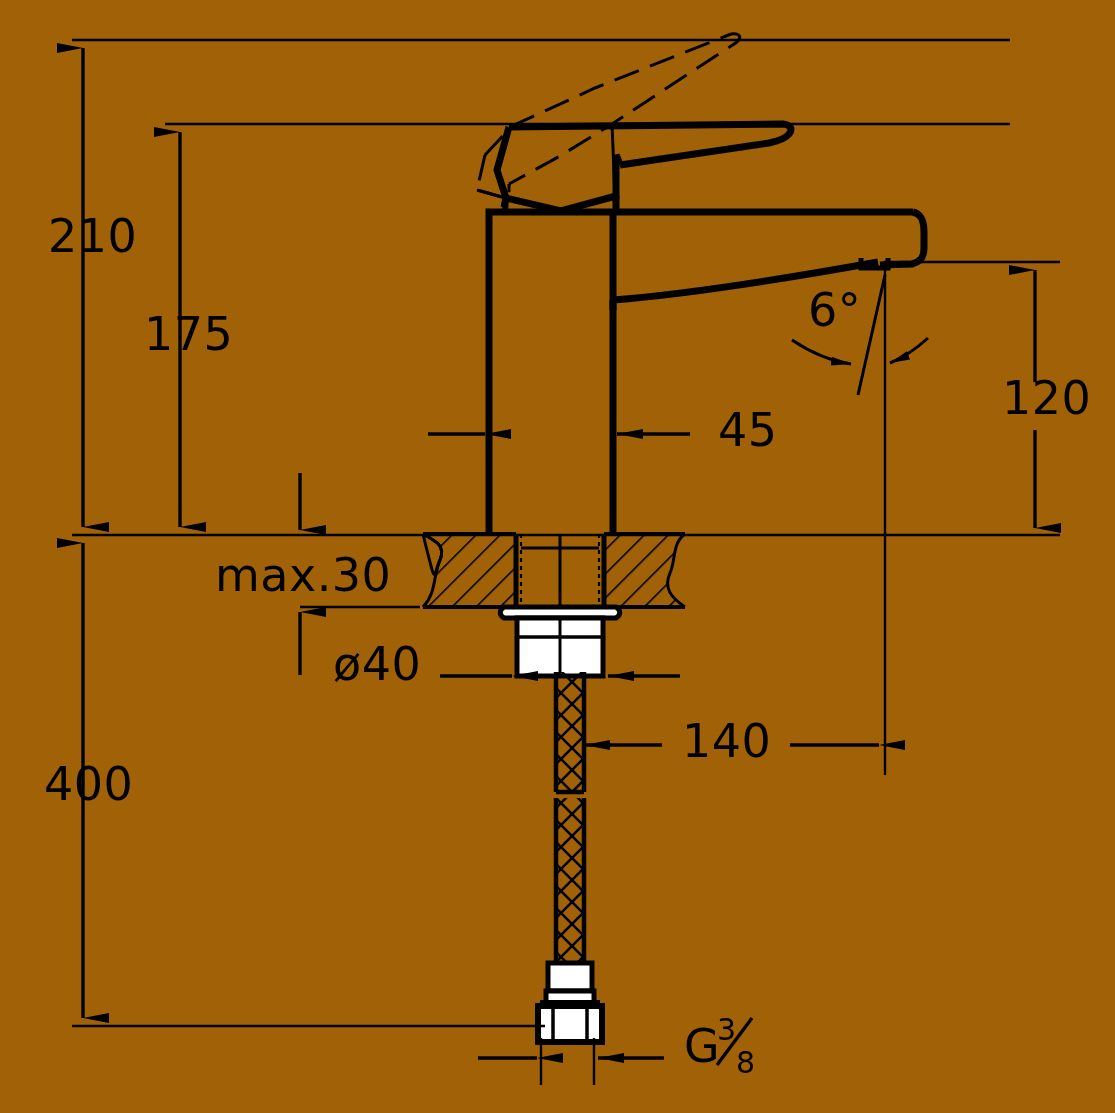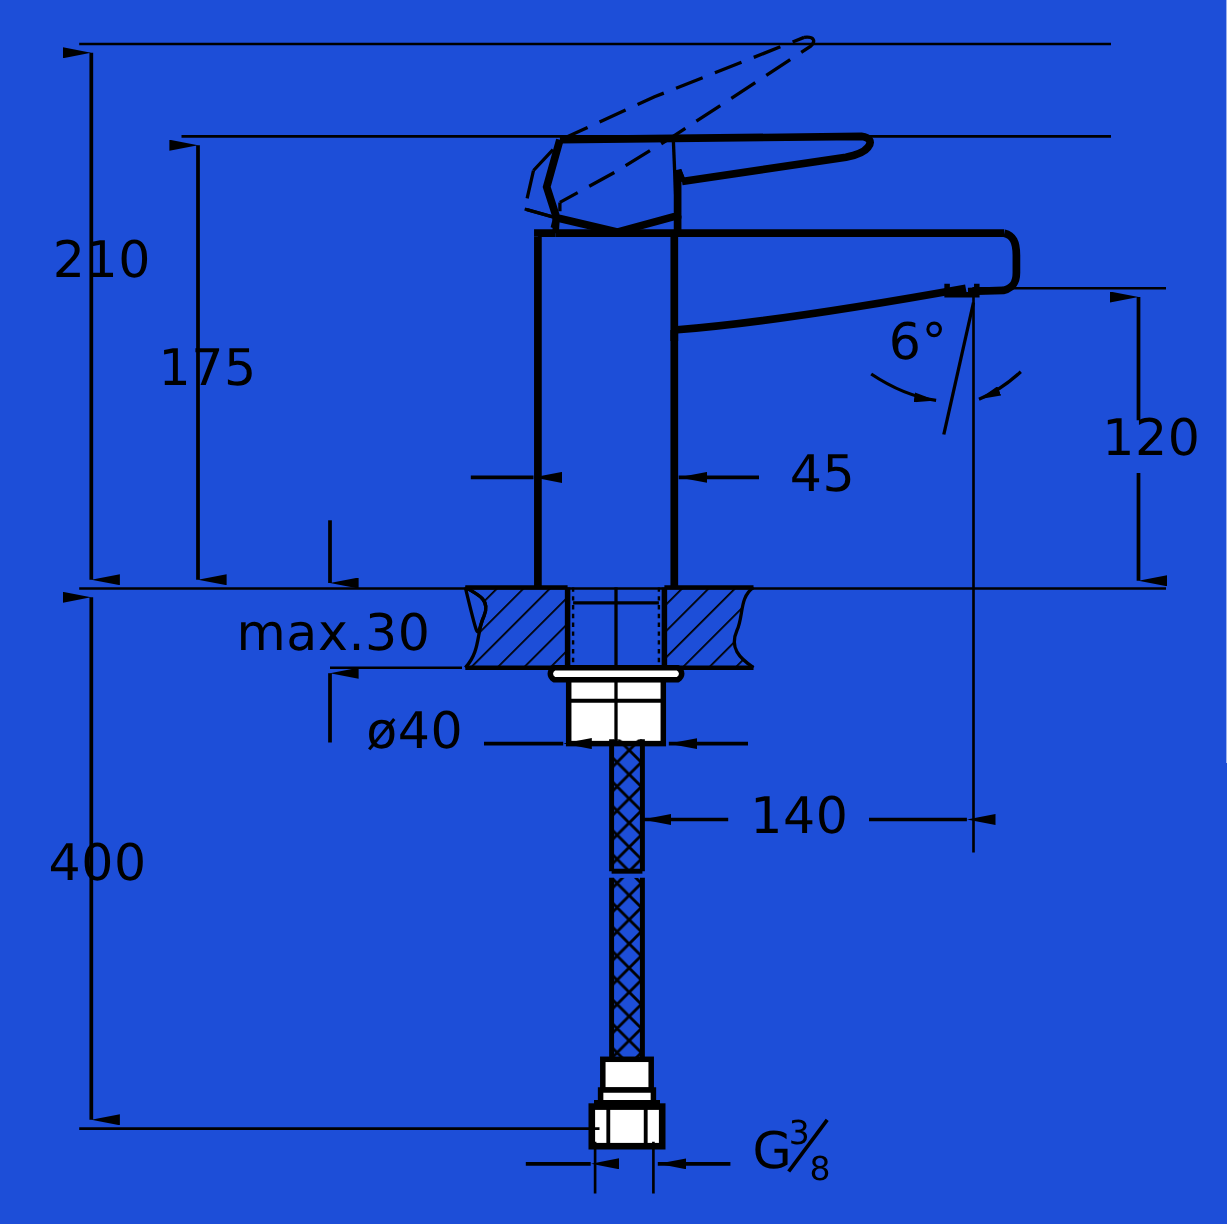--- a/index.html
+++ b/index.html
@@ -7,21 +7,21 @@
     padding: 0;
     background: #ffffff;
   }
   body {
     font-family: "DejaVu Sans", sans-serif;
   }
   #canvas-wrap {
     position: relative;
     width: 1115px;
     height: 1113px;
-    background: #1d4ed8;
+    background: #a16207;
     overflow: hidden;
   }
   #drawing {
     display: block;
     width: 1115px;
     height: 1113px;
   }
   .dim-text {
     font-family: "DejaVu Sans", sans-serif;
     font-size: 46px;

